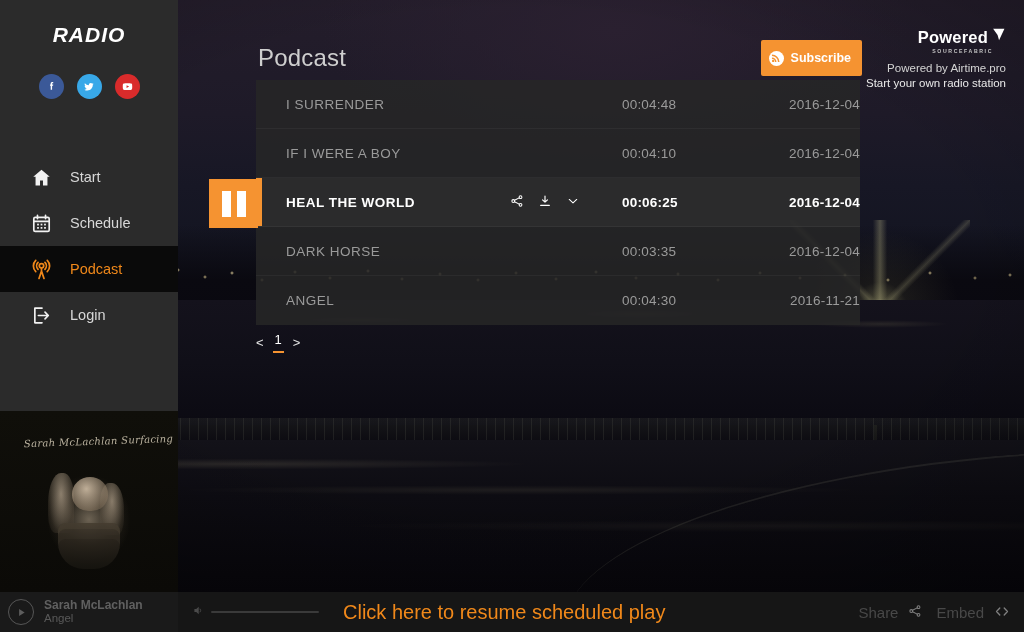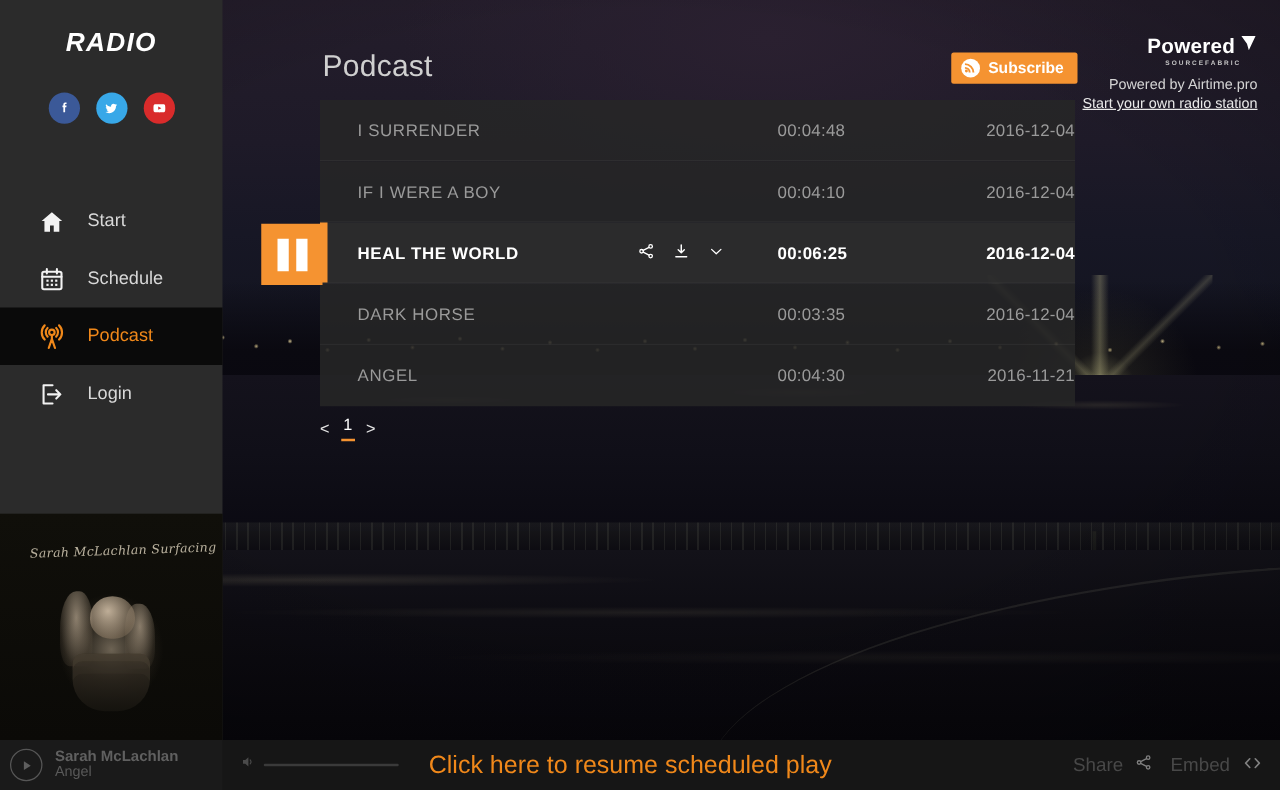--- a/index.html
+++ b/index.html
@@ -240,21 +240,21 @@
 
   .page-head {
     position: absolute; left: 80px; top: 40px; width: 604px;
     display: flex; align-items: center; justify-content: space-between;
   }
   .page-title { color: #cfcfcf; font-size: 24px; font-weight: 300; letter-spacing: .2px; }
 
   .subscribe {
     background: #f59331;
     color: #fff;
-    height: 25px;
+    height: 36px;
     padding: 0 11px 0 8px;
     border: none; border-radius: 2px;
     display: flex; align-items: center; gap: 7px;
     font-size: 12.5px; font-weight: bold;
     cursor: pointer;
   }
   .rss-circle {
     width: 15px; height: 15px; border-radius: 50%;
     background: #fff; flex: none;
     display: flex; align-items: center; justify-content: center;
@@ -321,21 +321,21 @@
     display: flex; align-items: flex-start; justify-content: flex-end; gap: 3px;
     color: #ffffff; font-size: 16.5px; font-weight: 600; letter-spacing: .2px;
   }
   .at-sub {
     color: #c5c5c5; font-size: 5.2px; font-weight: bold;
     letter-spacing: 1.6px; margin: 1px 13px 0 0; text-align: right;
   }
   .at-powered { color: #d4d4d4; font-size: 11.5px; margin-top: 8px; }
   .at-start {
     color: #e9e9e9; font-size: 11.5px; margin-top: 3px;
-    text-decoration: underline; cursor: pointer; text-align: right;
+    cursor: pointer; text-align: right;
   }
 
   
   .bottombar {
     position: absolute; left: 178px; top: 592px; width: 846px; height: 40px;
     background: #161616;
     display: flex; align-items: center;
     z-index: 20;
   }
   .vol { display: flex; align-items: center; margin-left: 14px; gap: 6px; }

